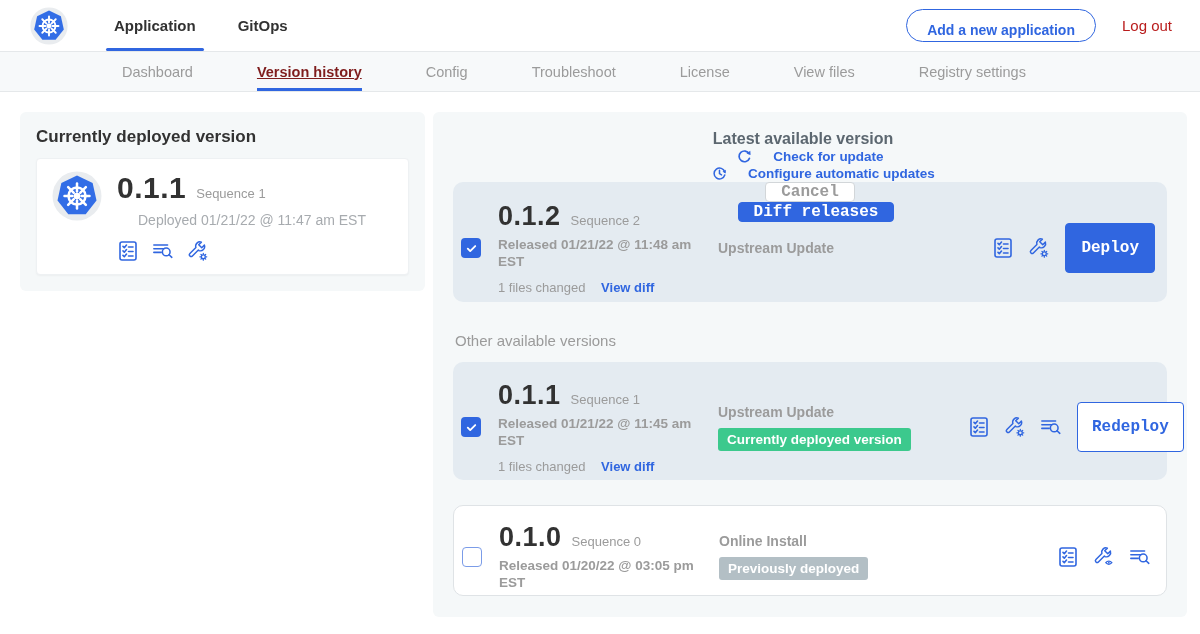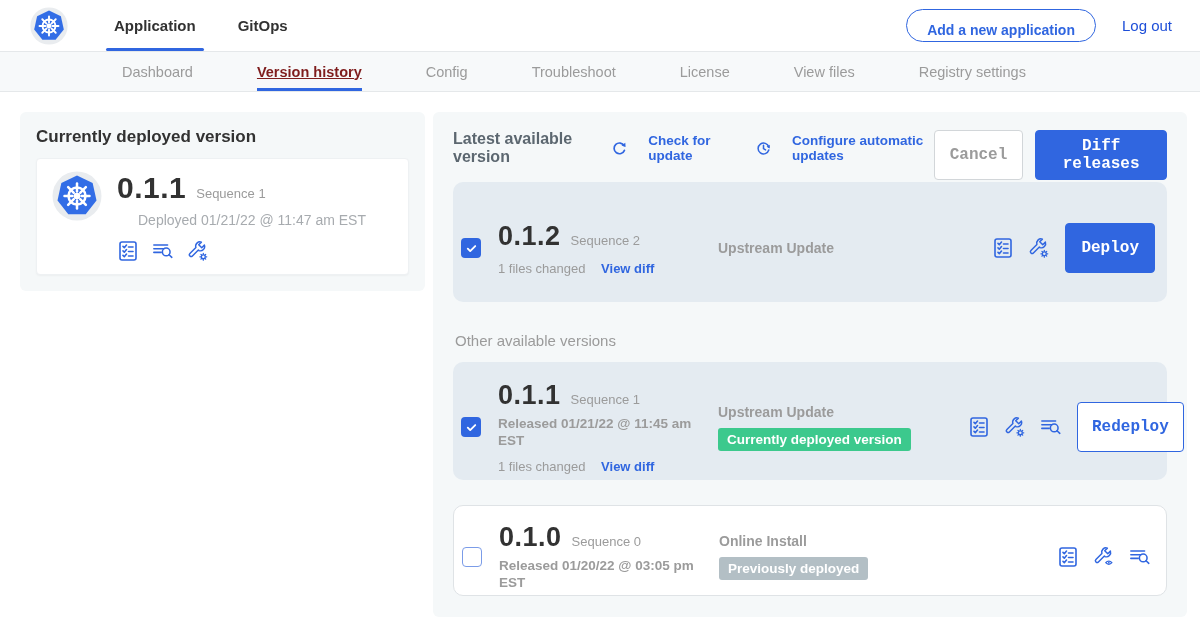--- a/index.html
+++ b/index.html
@@ -12,21 +12,21 @@
   .logo-wrap { margin-left:30px; width:38px; height:38px; }
   .top-tabs { display:flex; height:51px; margin-left:46px; gap:42px; }
   .top-tab { position:relative; height:51px; display:flex; align-items:center;
     font-size:15px; font-weight:700; color:#323232; cursor:pointer; }
   .top-tab.active::after { content:""; position:absolute; left:-8px; right:-8px;
     bottom:0; height:3px; background:#3066e0; border-radius:2px; }
   .top-right { margin-left:auto; display:flex; align-items:center; gap:26px; margin-right:28px; }
   .pill-btn { height:33px; padding:12px 20px; border:1.5px solid #3066e0; border-radius:18px;
     background:#fff; color:#3066e0; font-size:14px; font-weight:700; cursor:pointer;
     font-family:inherit; }
-  .logout { font-size:15px; color:#1d4ed8; font-weight:500; cursor:pointer; }
+  .logout { font-size:15px; color:#b91c1c; font-weight:500; cursor:pointer; }
 
   
   .subnav { position:absolute; left:0; top:51px; width:1200px; height:41px;
     background:#f7f9fa; border-top:1px solid #e5e8ea; border-bottom:1px solid #e5e8ea;
     display:flex; padding-left:122px; gap:64px; }
   .sub-tab { height:100%; display:flex; align-items:center; font-size:14.5px;
     color:#9b9b9b; cursor:pointer; border-bottom:3px solid transparent; padding-top:3px; }
   .sub-tab.active { color:#7f1d1d; font-weight:700; border-bottom-color:#3066e0;text-decoration:underline; }
 
   
@@ -41,21 +41,21 @@
   .ver-big { font-size:30px; font-weight:800; color:#323232; letter-spacing:.5px; }
   .seq { font-size:13px; color:#9b9b9b; margin-left:10px; font-weight:500; }
   .deployed-ts { margin-top:7px; font-size:14px; color:#a7abaf; font-weight:500;margin-left:21px; }
   .icon-row { margin-top:12px; display:flex; align-items:center; gap:13px; }
   .aicon { width:22px; height:22px; display:inline-flex; cursor:pointer; }
   .aicon svg { width:100%; height:100%; }
 
   
   .right-panel { position:absolute; left:433px; top:112px; width:754px; height:505px;
     background:#f5f8f9; border-radius:6px; padding:18px 20px; }
-  .rp-header { display:flex; height:36px; }
+  .rp-header { display:flex; align-items:center; height:36px;flex-direction:column; }
   .rp-title { font-size:16px; font-weight:600; color:#5c6770; margin-right:14px; }
   .blue-link { display:flex; align-items:center; gap:20px; color:#3066e0;
     font-size:13.5px; font-weight:700; cursor:pointer; }
   .blue-link + .blue-link { margin-left:26px; }
   .blue-link .licon { width:17px; height:17px; display:inline-flex; }
   .rp-spacer { flex:1; }
   .btn { height:50px; border-radius:4px; font-size:16px; font-weight:700;
     cursor:pointer; font-family:Liberation Mono, monospace; }
   .btn-cancel { padding:0 15px; background:#fff; border:1px solid #d2d6d9; color:#9b9b9b; }
   .btn-primary { padding:0 15px; background:#3066e0; border:1px solid #3066e0;
@@ -230,20 +230,21 @@
     <div class="vcheck on">
       <svg viewBox="0 0 14 14" width="13" height="13">
           <path d="M3 7.2l2.6 2.6L11 4.4" stroke="#fff" stroke-width="2" fill="none" stroke-linecap="round" stroke-linejoin="round"></path>
         </svg>
     </div>
     <div class="vinfo">
       <div class="ver-row">
         <span class="vtitle">0.1.2</span>
         <span class="seq">Sequence 2</span>
       </div>
+      <div class="vreleased">Released 01/21/22 @ 11:48 am EST</div>
       <div class="vfiles">
         <span>1 files changed</span>
         <span class="view-diff">View diff</span>
       </div>
     </div>
     <div class="vsource">
       <div class="vsource-label">Upstream Update</div>
     </div>
     <div class="vicons">
       <span class="aicon">

